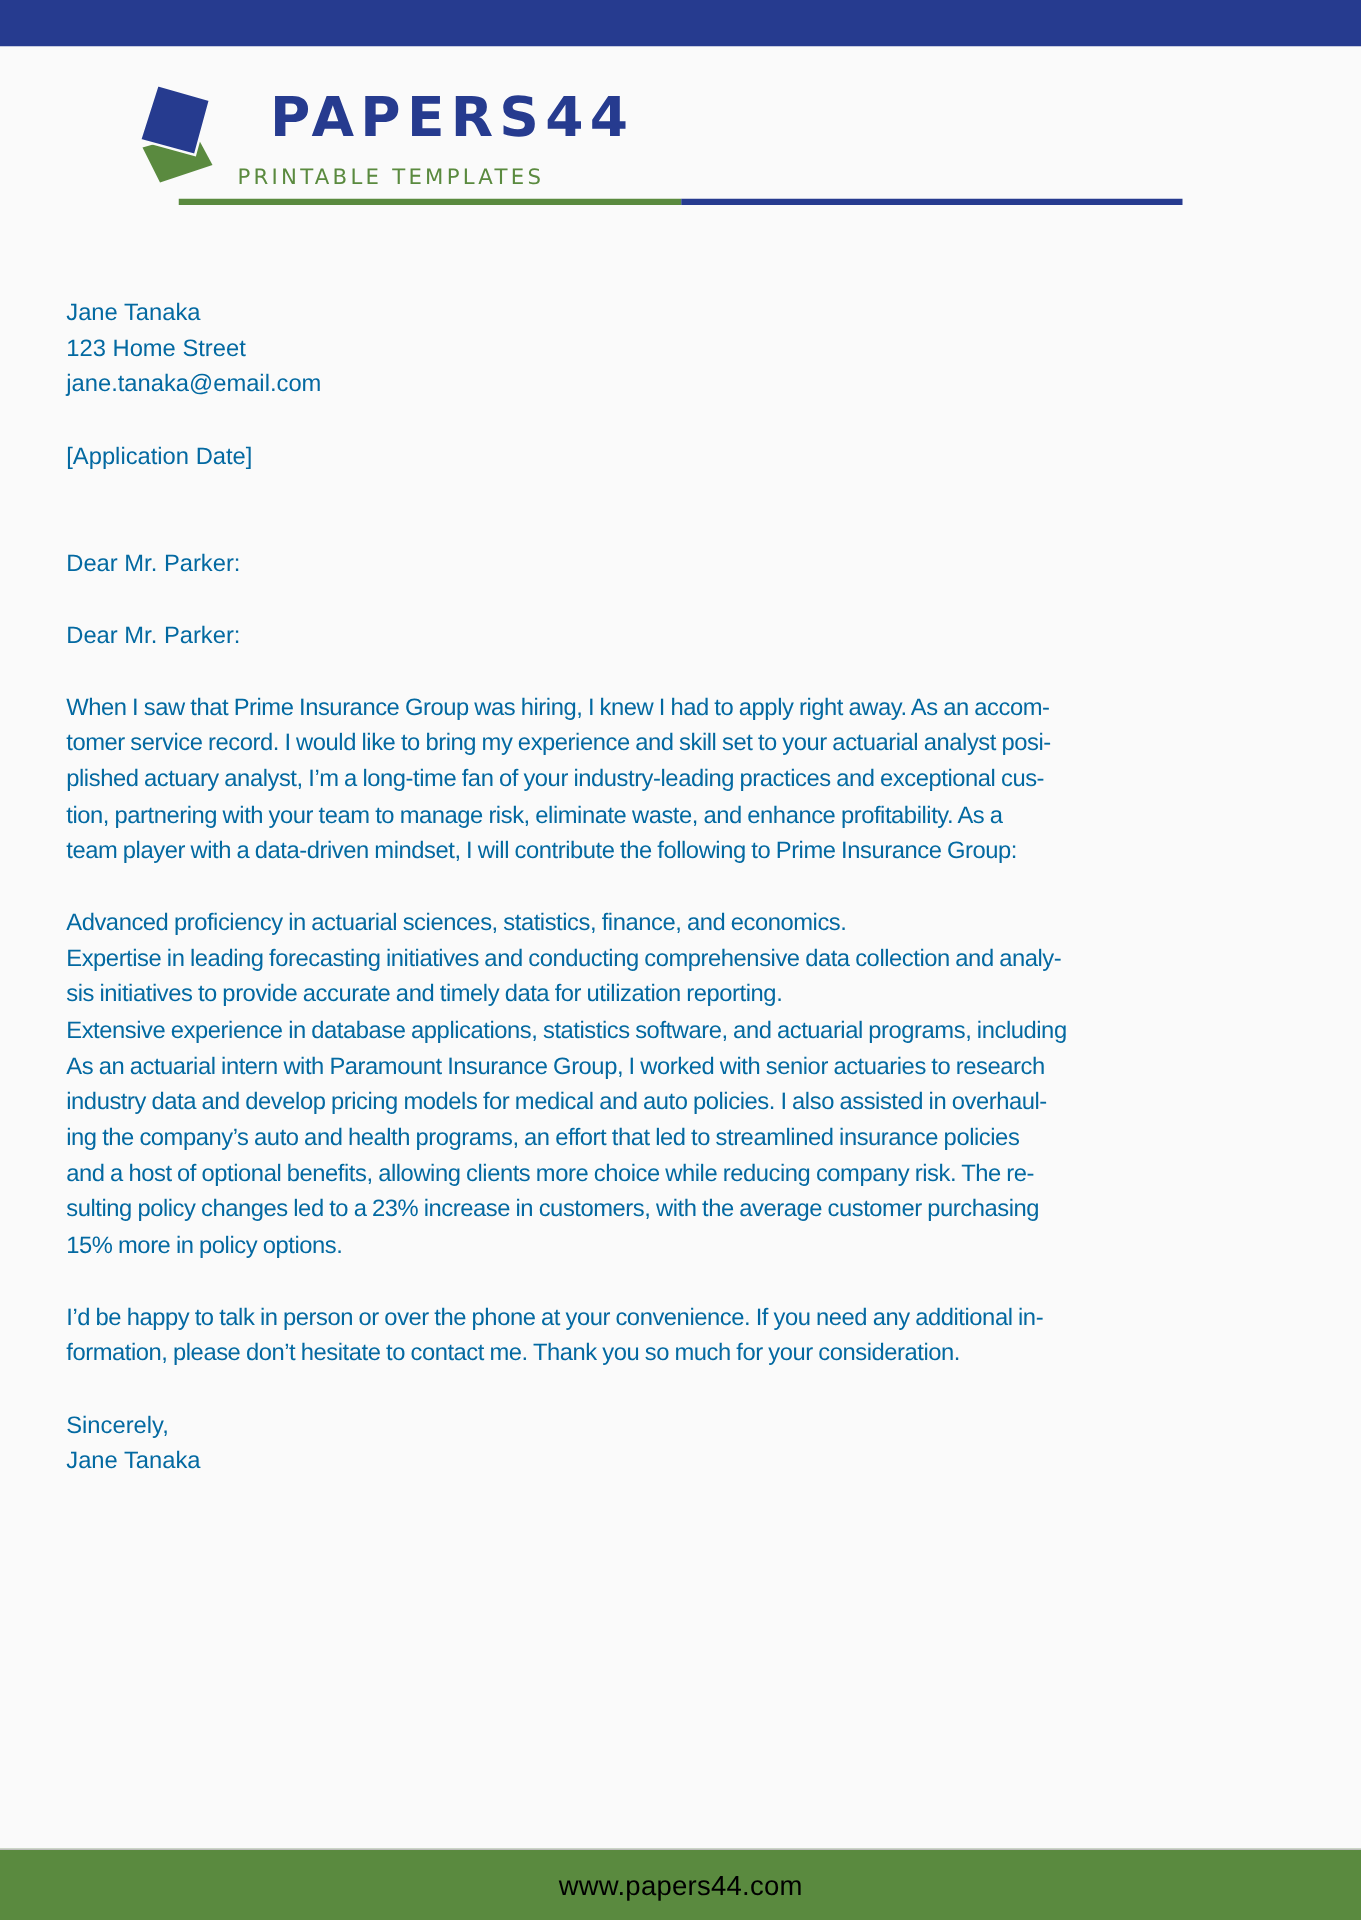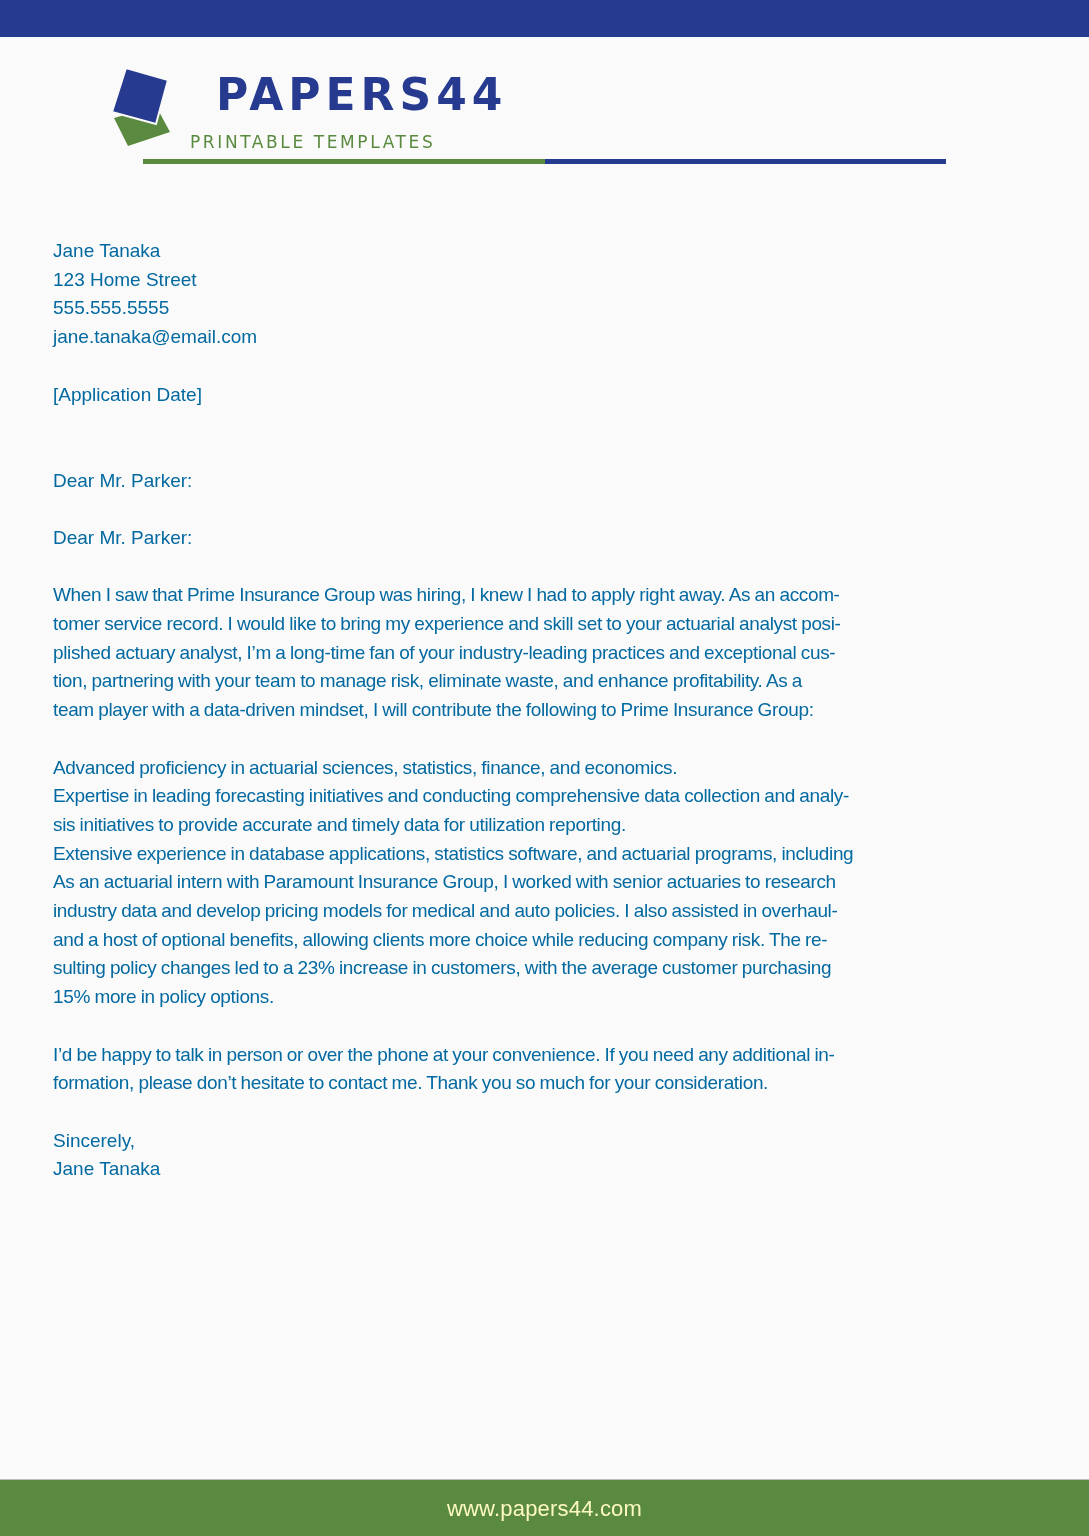--- a/index.html
+++ b/index.html
@@ -32,21 +32,21 @@
   }
   .letter .line { display: block; white-space: nowrap; }
   .gap { display: block; height: 28.7px; }
   .body-line { display: block; white-space: nowrap; letter-spacing: -0.35px; word-spacing: -0.5px; }
 
   .footer {
     position: absolute; left: 0; top: 1479px; width: 1089px; height: 57px;
     background: #5a8a3f; border-top: 1px solid #bdbdbd;
     display: flex; align-items: center; justify-content: center;
   }
-  .footer-url { color: #fef9c3; font-size: 22px; letter-spacing: 0.2px; text-align: center; }
+  .footer-url { color: #000000; font-size: 22px; letter-spacing: 0.2px; text-align: center; }
 </style>
 </head>
 <body>
 
 <div class="top-bar"></div>
 
 <div class="logo">
   <svg class="logo-icon" viewBox="0 0 70 84">
     <polygon points="8,52 50,40 64,66 22,80" fill="#5a8a3f"></polygon>
     <polygon points="20,2 62,14 50,58 6,46" fill="#263b8f" stroke="#fafafa" stroke-width="2"></polygon>
@@ -55,21 +55,20 @@
   <div class="logo-sub">PRINTABLE TEMPLATES</div>
 </div>
 
 <div class="rule green"></div>
 <div class="rule blue"></div>
 
 <div class="letter">
   <div>
     <span class="line">Jane Tanaka</span>
     <span class="line">123 Home Street</span>
-    <span class="line">555.555.5555</span>
     <span class="line">jane.tanaka@email.com</span>
   </div>
   <span class="gap"></span>
   <span class="line">[Application Date]</span>
   <span class="gap"></span>
   <span class="gap"></span>
   <span class="line">Dear Mr. Parker:</span>
   <span class="gap"></span>
   <span class="line">Dear Mr. Parker:</span>
   <span class="gap"></span>
@@ -81,20 +80,21 @@
     <span class="body-line">team player with a data-driven mindset, I will contribute the following to Prime Insurance Group:</span>
   </div>
   <span class="gap"></span>
   <div>
     <span class="body-line">Advanced proficiency in actuarial sciences, statistics, finance, and economics.</span>
     <span class="body-line">Expertise in leading forecasting initiatives and conducting comprehensive data collection and analy-</span>
     <span class="body-line">sis initiatives to provide accurate and timely data for utilization reporting.</span>
     <span class="body-line">Extensive experience in database applications, statistics software, and actuarial programs, including</span>
     <span class="body-line">As an actuarial intern with Paramount Insurance Group, I worked with senior actuaries to research</span>
     <span class="body-line">industry data and develop pricing models for medical and auto policies. I also assisted in overhaul-</span>
+    <span class="body-line">ing the company’s auto and health programs, an effort that led to streamlined insurance policies</span>
     <span class="body-line">and a host of optional benefits, allowing clients more choice while reducing company risk. The re-</span>
     <span class="body-line">sulting policy changes led to a 23% increase in customers, with the average customer purchasing</span>
     <span class="body-line">15% more in policy options.</span>
   </div>
   <span class="gap"></span>
   <div>
     <span class="body-line">I’d be happy to talk in person or over the phone at your convenience. If you need any additional in-</span>
     <span class="body-line">formation, please don’t hesitate to contact me. Thank you so much for your consideration.</span>
   </div>
   <span class="gap"></span>

